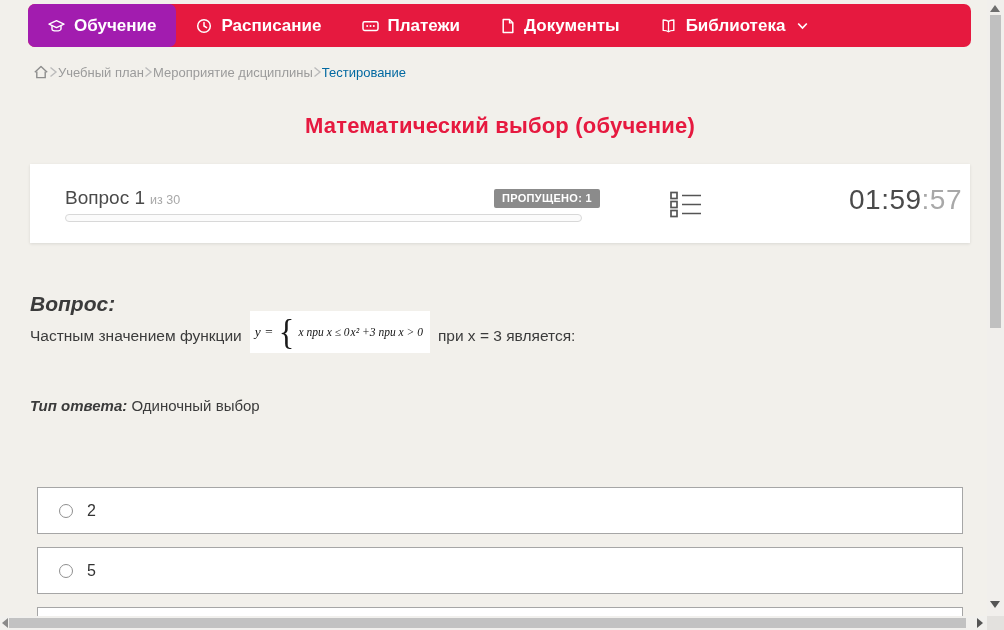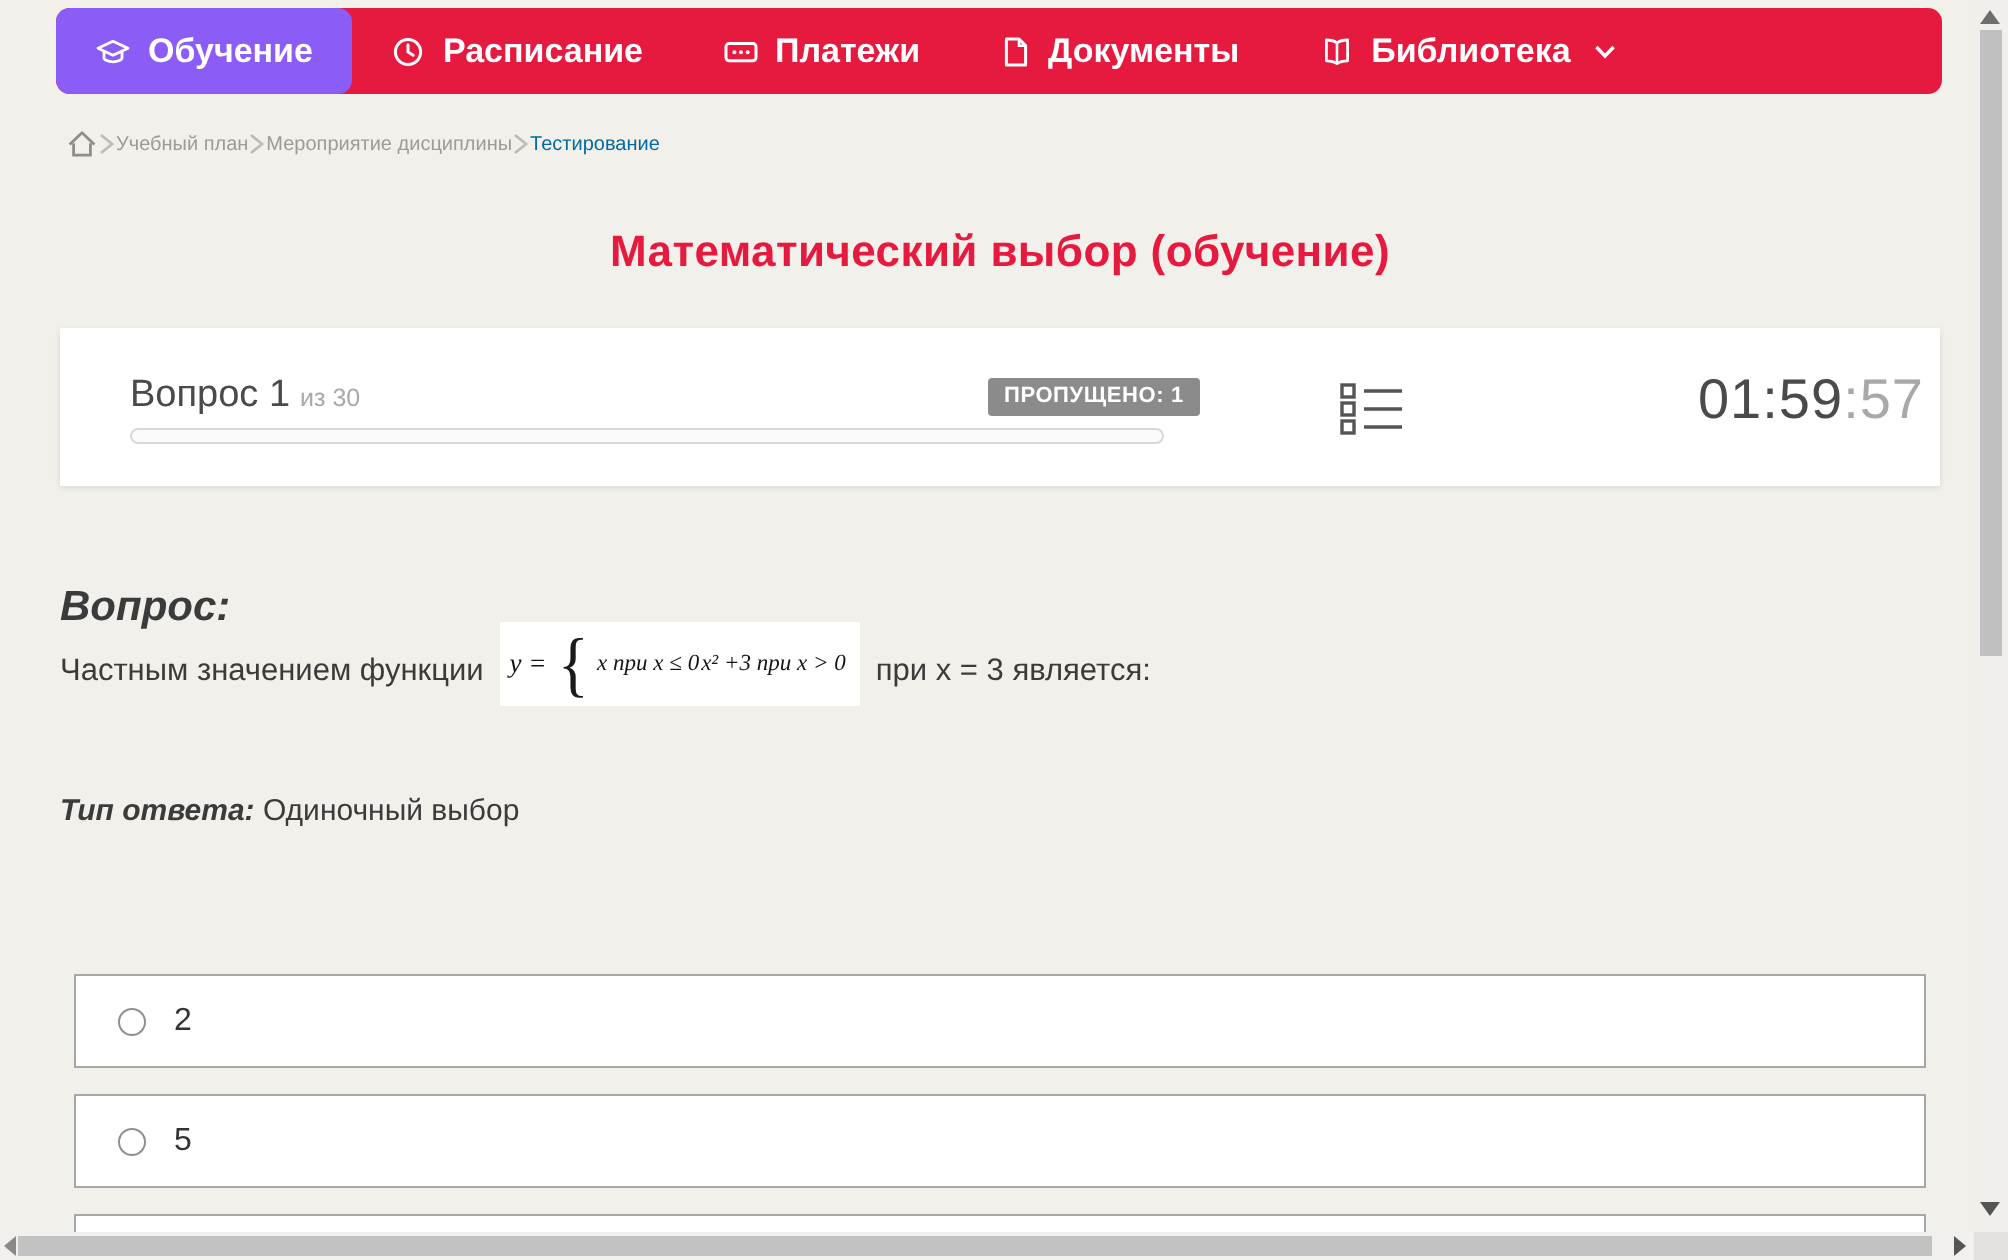--- a/index.html
+++ b/index.html
@@ -5,26 +5,26 @@
   * { margin:0; padding:0; box-sizing:border-box; }
   html,body { width:1004px; height:630px; }
   body { font-family:"Liberation Sans", sans-serif; }
   #screen { position:relative; width:1004px; height:630px; background:#f2f0eb; overflow:hidden; }
 
   
   .navbar { position:absolute; left:28px; top:4px; width:943px; height:43px;
             background:#e6193f; border-radius:7px; display:flex; align-items:stretch; }
   .nav-item { display:flex; align-items:center; gap:9px; padding:0 20px; color:#fff;
               font-size:17px; font-weight:bold; cursor:pointer; white-space:nowrap; }
-  .nav-item.active { background:#8b5cf6; border-radius:7px; }
+  .nav-item.active { background:#a21caf; border-radius:7px; }
   .nav-item svg { display:block; }
 
   
   .breadcrumb { position:absolute; left:33px; top:63px; height:18px; display:flex;
-                align-items:center; font-size:10px; color:#9b9b9b; }
+                align-items:center; font-size:13px; color:#9b9b9b; }
   .crumb { color:#9b9b9b; }
   .crumb.current { color:#0369a1; }
   .crumb-sep svg { display:block; }
 
   
   .page-title { position:absolute; left:0; top:113px; width:1000px; text-align:center;
                 color:#e6193f; font-size:22px; font-weight:bold; letter-spacing:.2px; }
 
   
   .card { position:absolute; left:30px; top:164px; width:940px; height:79px; background:#ffffff;

